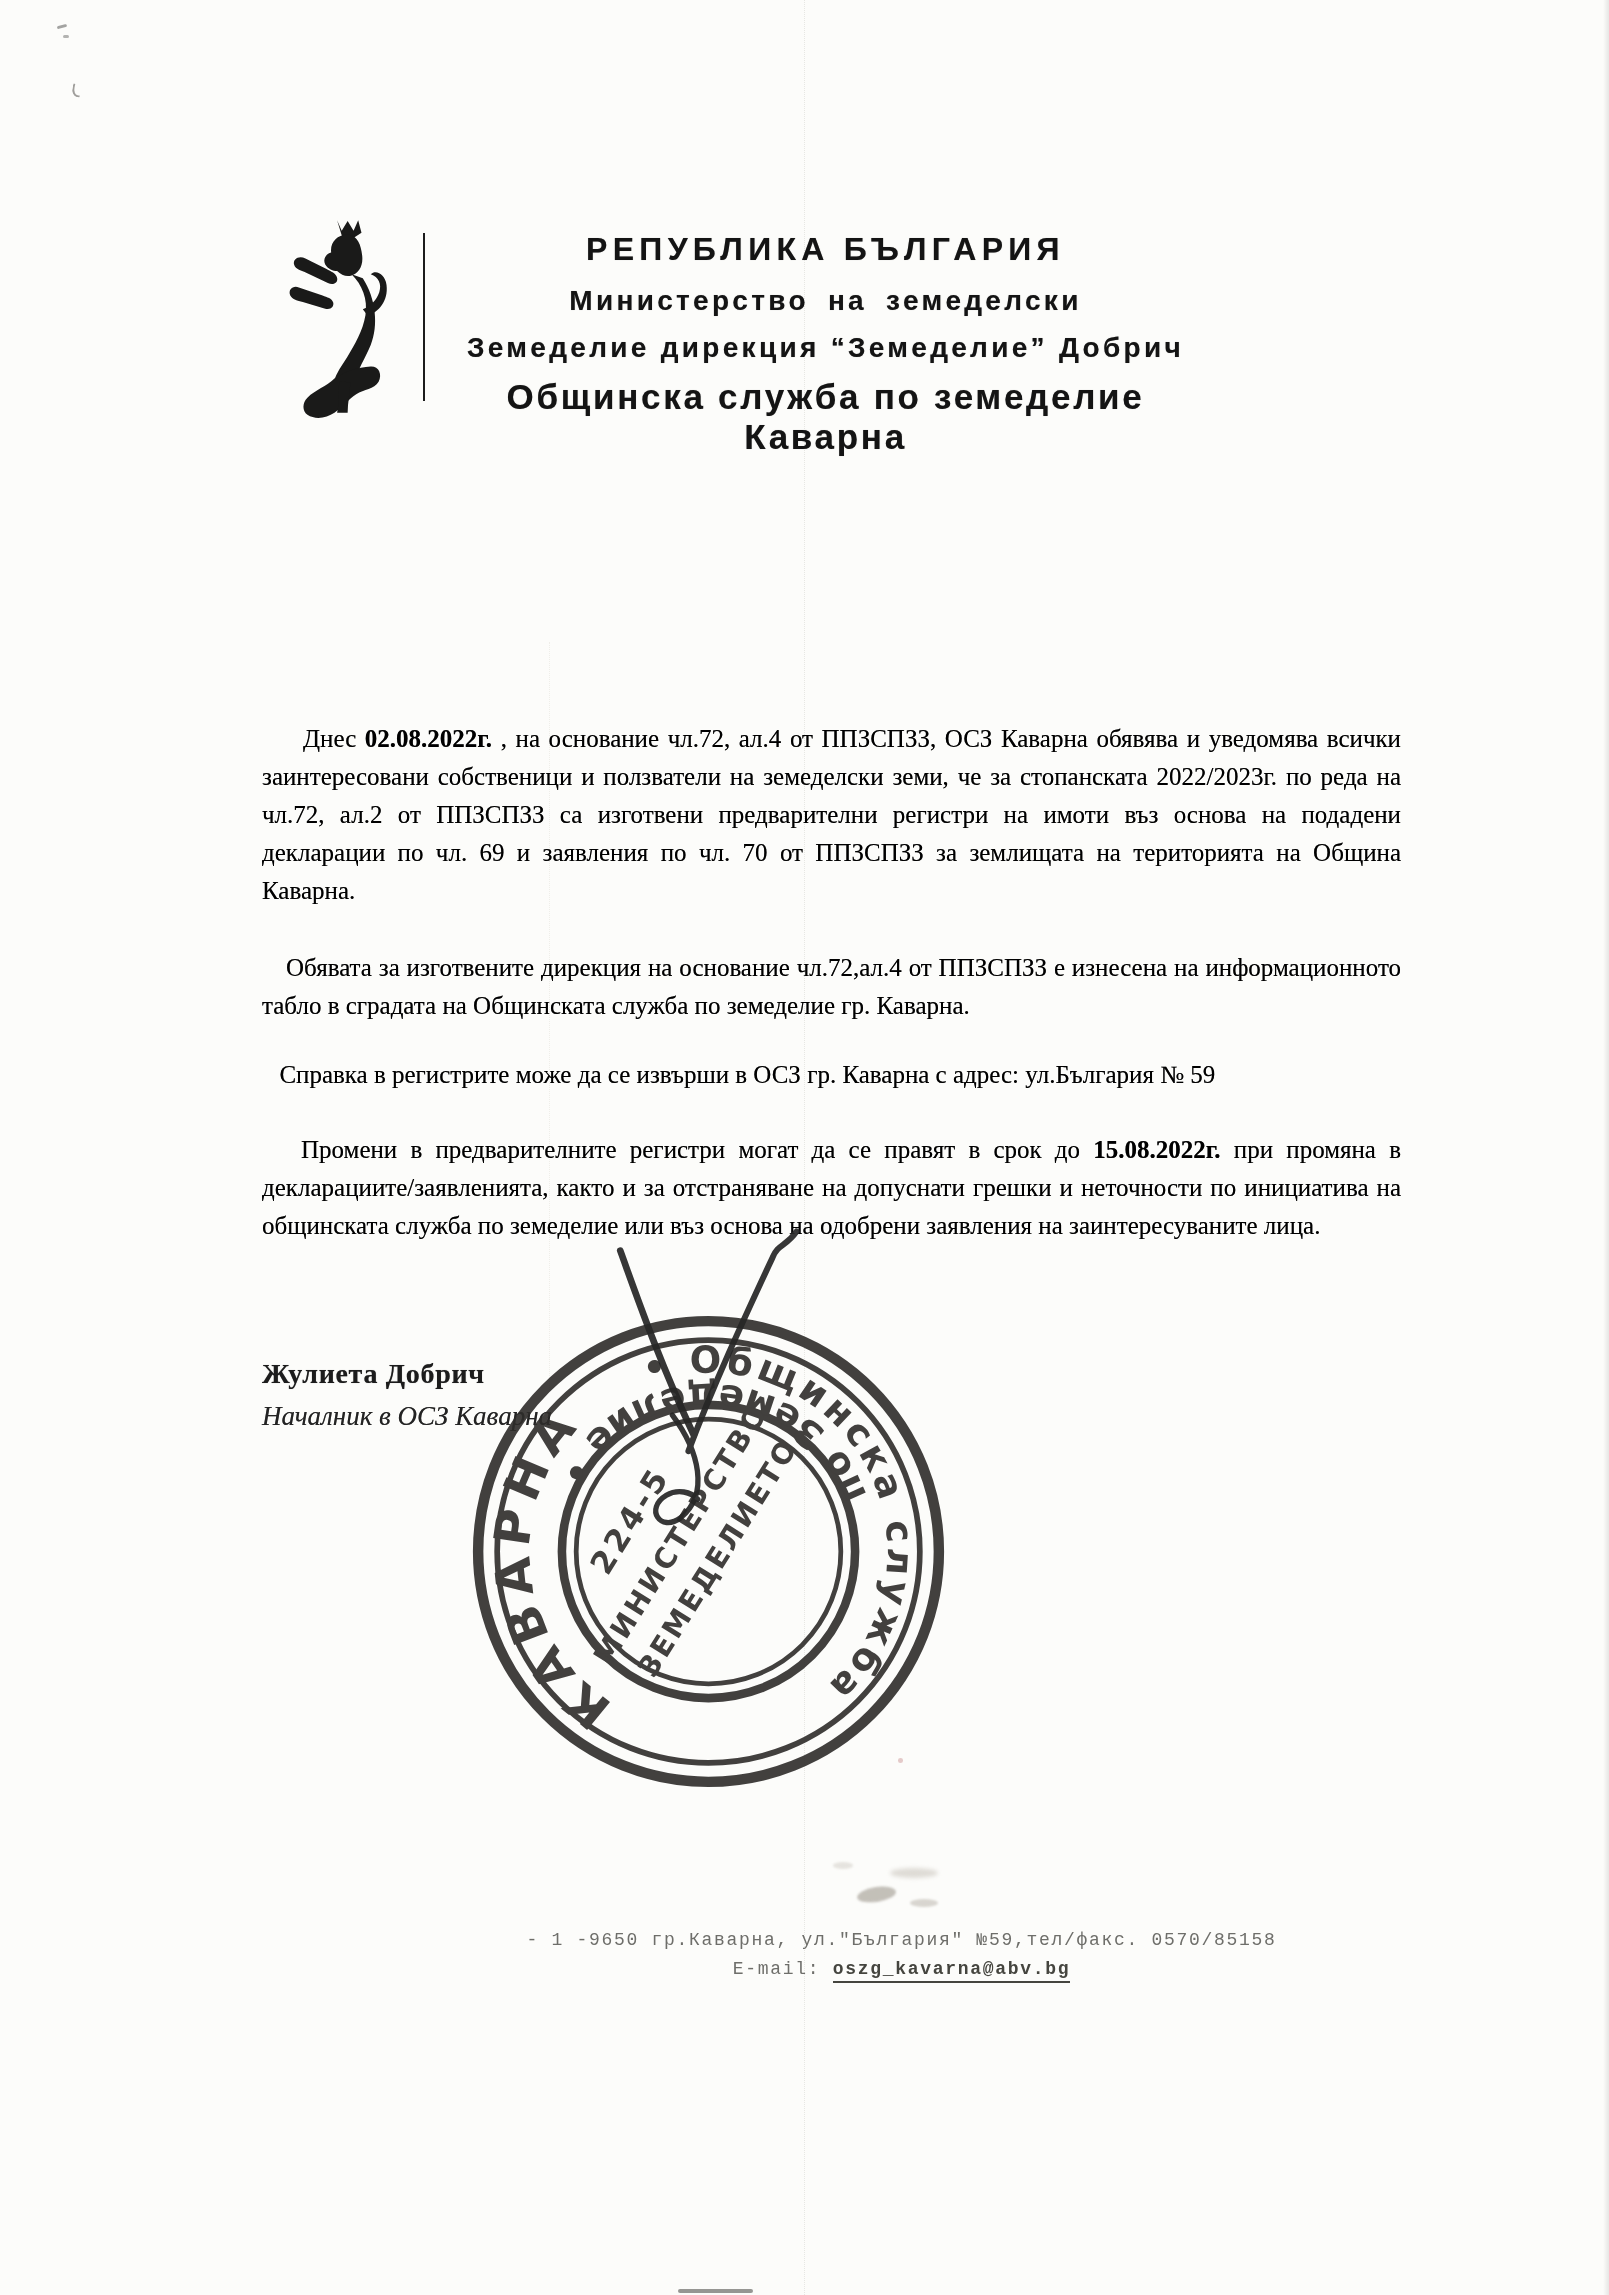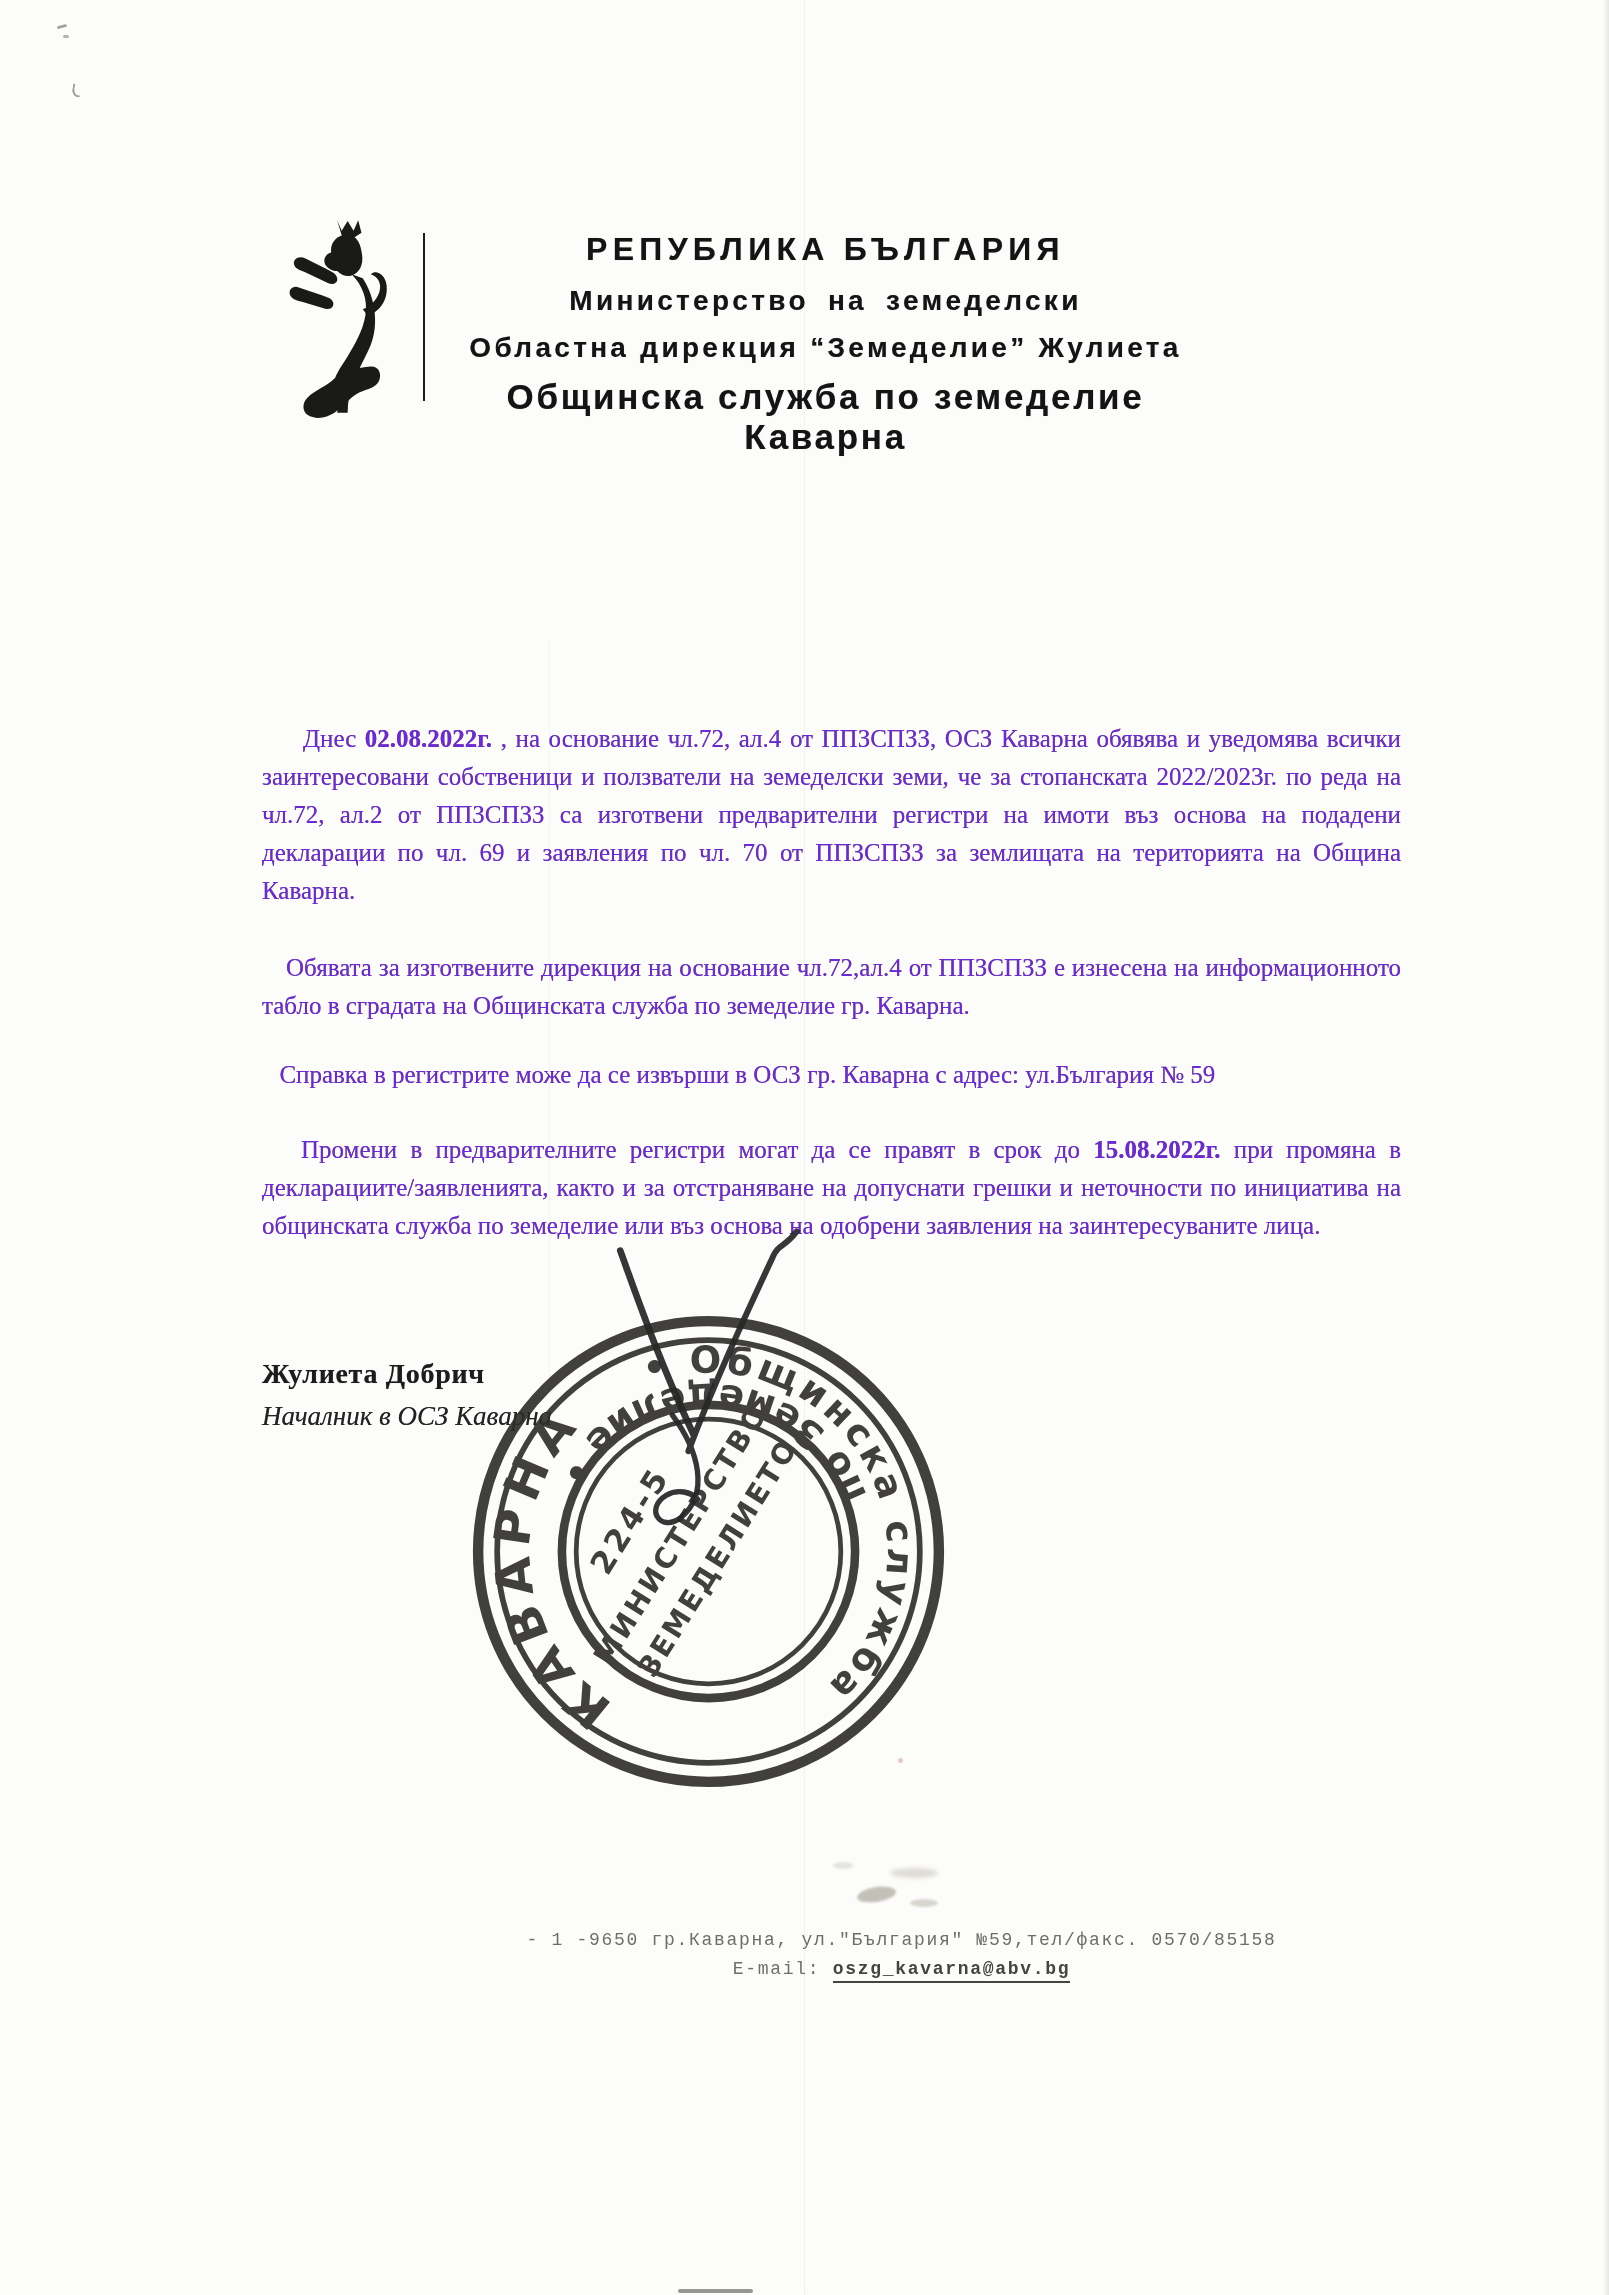--- a/index.html
+++ b/index.html
@@ -48,21 +48,21 @@
   .doc-title{
     position:absolute;left:262px;top:523px;width:1016px;
     text-align:center;font-weight:bold;font-size:40px;
     letter-spacing:17.4px;padding-left:17.4px;color:#1a1a1a;
     text-shadow:0 0 0.7px rgba(0,0,0,.5);
   }
 
   
   .para{
     position:absolute;left:262px;width:1139px;
-    font-size:25px;line-height:38px;color:#6d28d9;
+    font-size:25px;line-height:38px;color:#000000;
     text-align:justify;
     text-shadow:0 0 0.4px rgba(0,0,0,.55);
   }
   .para b{font-weight:bold;}
   .p1{top:720px;text-indent:41px;}
   .p2{top:949px;text-indent:24px;}
   .p3{top:1056px;text-indent:17.4px;}
   .p4{top:1131px;text-indent:39px;}
 
   
@@ -121,21 +121,21 @@
       <path d="M55,45 C63,53 67.5,64 65.5,76 C63.5,88 57.5,98 51.5,108 C47.5,114 43.5,120 41.5,126 L57,127 C59.5,117 65.5,108.5 69.5,98.5 C75.5,84 73.5,63.5 63.5,48 Z"></path>
       <path d="M67,76 C75.5,74 83,65 81.5,53 C80.5,45 73.5,41 69.5,45 C75.5,47 78,52.5 76,58.5 C74,64.5 69.5,69 63.5,71.5 Z"></path>
       <path d="M42,124 C36,130 27.5,132.5 21.5,138.5 C17.5,142.5 17.5,148.5 21.5,151.5 C27.5,155.5 36,154 42,150 C48,146 52.5,140 58.5,136 C64.5,132 72,132.5 75.5,126.5 C78.5,120.5 75.5,114.5 69.5,114.8 C59.5,115.3 50,118.5 42,124 Z"></path>
       <path d="M46,126 C44,134 46,142 44,150 L52,150 C52,142 54,134 54,127 Z"></path>
     </g>
   </svg>
   <div class="header-divider"></div>
   <div class="header-text">
     <div class="h-line1">РЕПУБЛИКА БЪЛГАРИЯ</div>
     <div class="h-line2">Министерство на земеделски</div>
-    <div class="h-line3">Областна дирекция “Земеделие” Жулиета</div>
+    <div class="h-line3">Земеделие дирекция “Земеделие” Добрич</div>
     <div class="h-line4">Общинска служба по земеделие Каварна</div>
   </div>
 
 
   <div class="para p1"><span>Днес </span><b>02.08.2022г.</b><span> , на основание чл.72, ал.4 от ППЗСПЗЗ, ОСЗ Каварна обявява и уведомява всички заинтересовани собственици и ползватели на земеделски земи, че за стопанската 2022/2023г. по реда на чл.72, ал.2 от ППЗСПЗЗ са изготвени предварителни регистри на имоти въз основа на подадени декларации по чл. 69 и заявления по чл. 70 от ППЗСПЗЗ за землищата на територията на Община Каварна.</span></div>
 
   <div class="para p2">Обявата за изготвените дирекция на основание чл.72,ал.4 от ППЗСПЗЗ е изнесена на информационното табло в сградата на Общинската служба по земеделие гр. Каварна.</div>
 
   <div class="para p3">Справка в регистрите може да се извърши в ОСЗ  гр. Каварна с адрес: ул.България № 59</div>
 

